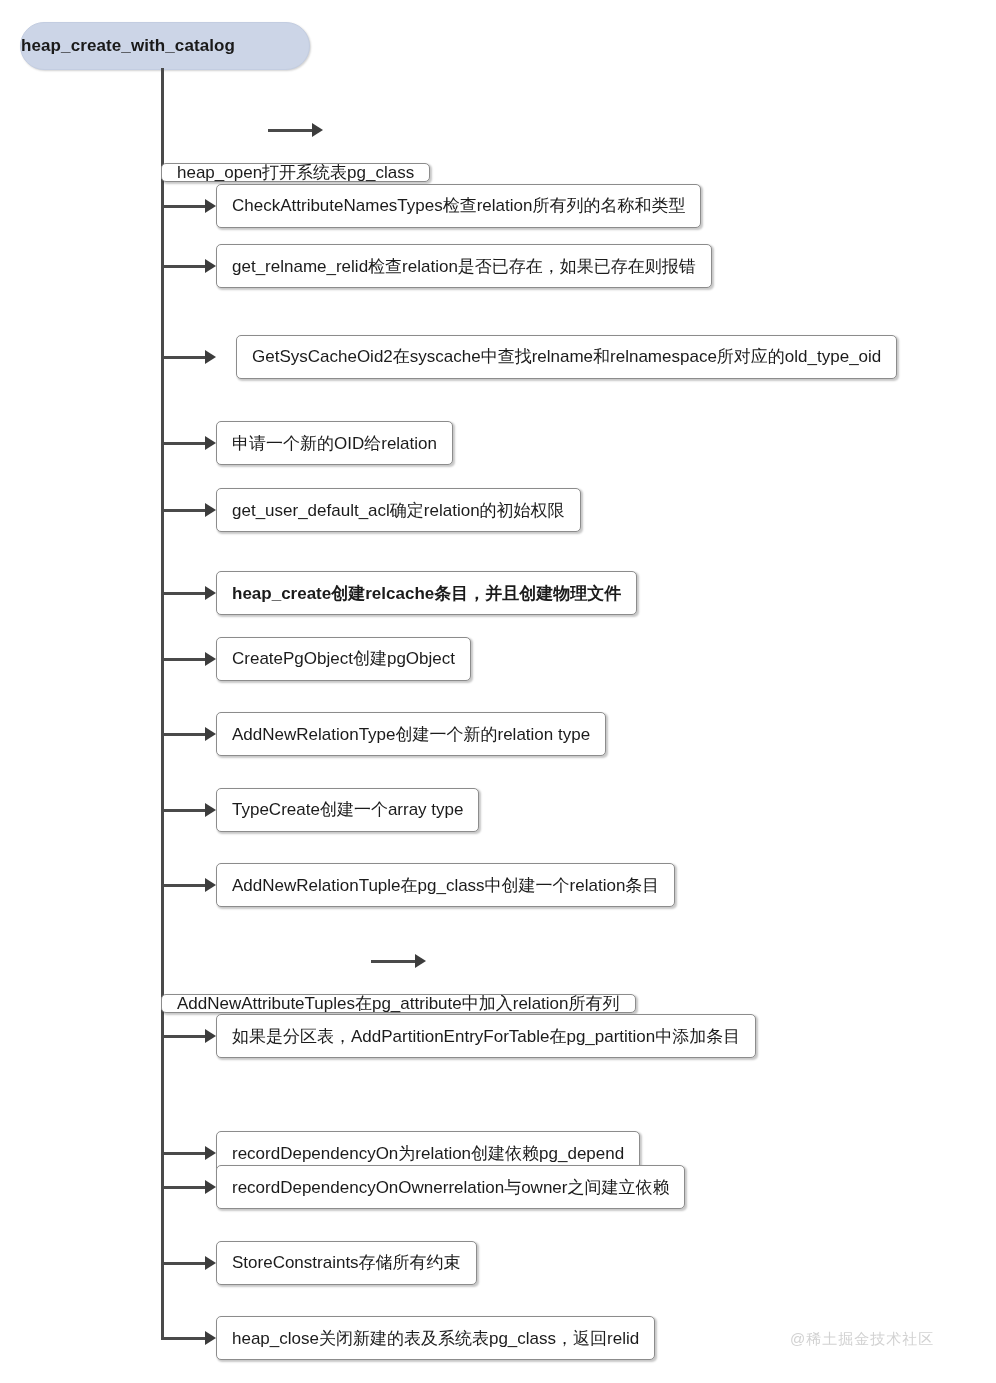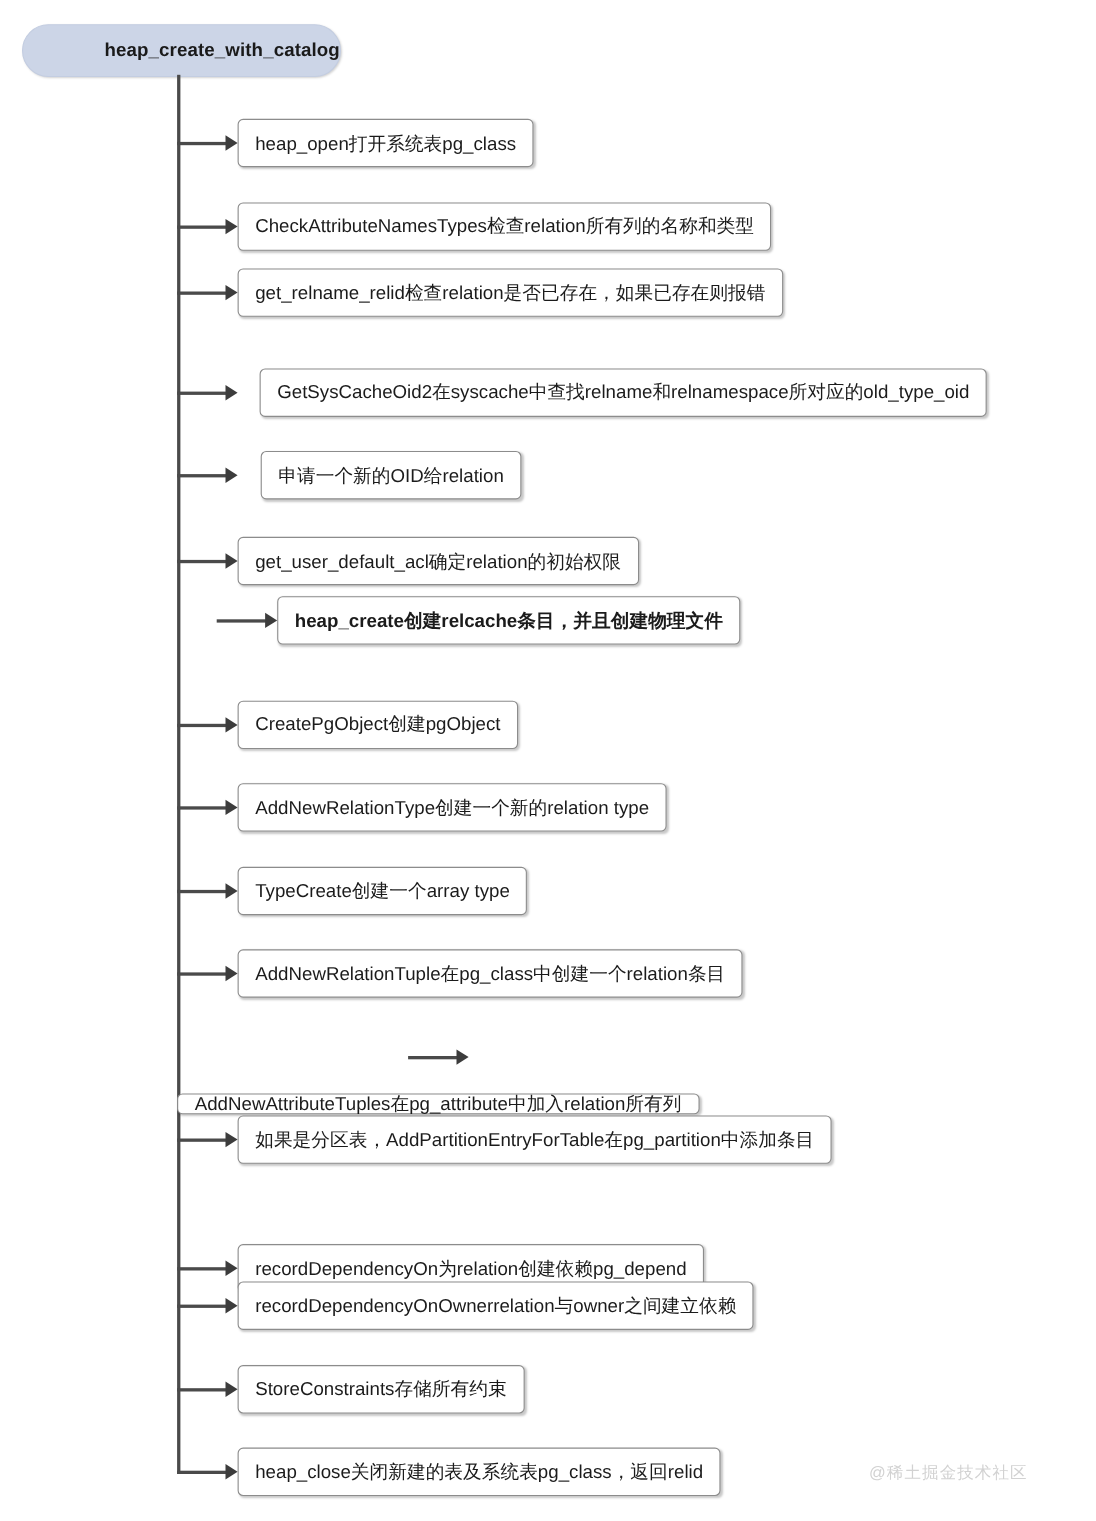--- a/index.html
+++ b/index.html
@@ -28,21 +28,21 @@
     left: 20px;
     top: 22px;
     width: 290px;
     height: 48px;
     box-sizing: border-box;
     background: #ccd5e7;
     border: 1px solid #c3cde1;
     border-radius: 24px;
     display: flex;
     align-items: center;
-    justify-content: flex-end;
+    justify-content: flex-start;
     box-shadow: 1px 1px 2px rgba(0,0,0,0.18);
   }
   .root-node .root-label {
     font-size: 17px;
     font-weight: bold;
     color: #1a1a1a;
     letter-spacing: 0.1px;
     white-space: nowrap;
   }
 
@@ -127,21 +127,21 @@
 
 <div id="canvas">
 
   <div class="root-node">
     <span class="root-label">heap_create_with_catalog</span>
   </div>
 
   <div class="spine" style="height: 1271.5px;"></div>
 
   <div id="rows">
-      <div class="row" style="top: 108px;">
+      <div class="row" style="top: 108px; flex-direction: column;">
         <div class="connector">
           <div class="hline"></div>
           <div class="arrowhead"></div>
         </div>
         <div class="node-box">
           <span class="node-label">heap_open打开系统表pg_class</span>
         </div>
       </div>
       <div class="row" style="top: 183.5px;">
         <div class="connector">
@@ -163,39 +163,39 @@
       </div>
       <div class="row" style="top: 334.5px; gap: 20px;">
         <div class="connector">
           <div class="hline"></div>
           <div class="arrowhead"></div>
         </div>
         <div class="node-box">
           <span class="node-label">GetSysCacheOid2在syscache中查找relname和relnamespace所对应的old_type_oid</span>
         </div>
       </div>
-      <div class="row" style="top: 410px; gap: 21px;">
+      <div class="row" style="top: 421px;">
         <div class="connector">
           <div class="hline"></div>
           <div class="arrowhead"></div>
         </div>
         <div class="node-box">
           <span class="node-label">申请一个新的OID给relation</span>
         </div>
       </div>
       <div class="row" style="top: 488px; border-radius: 18px;">
         <div class="connector">
           <div class="hline"></div>
           <div class="arrowhead"></div>
         </div>
         <div class="node-box">
           <span class="node-label">get_user_default_acl确定relation的初始权限</span>
         </div>
       </div>
-      <div class="row" style="top: 542px; padding-left: 36px;">
+      <div class="row" style="top: 571px;">
         <div class="connector">
           <div class="hline"></div>
           <div class="arrowhead"></div>
         </div>
         <div class="node-box bold">
           <span class="node-label">heap_create创建relcache条目，并且创建物理文件</span>
         </div>
       </div>
       <div class="row" style="top: 636.5px;">
         <div class="connector">

